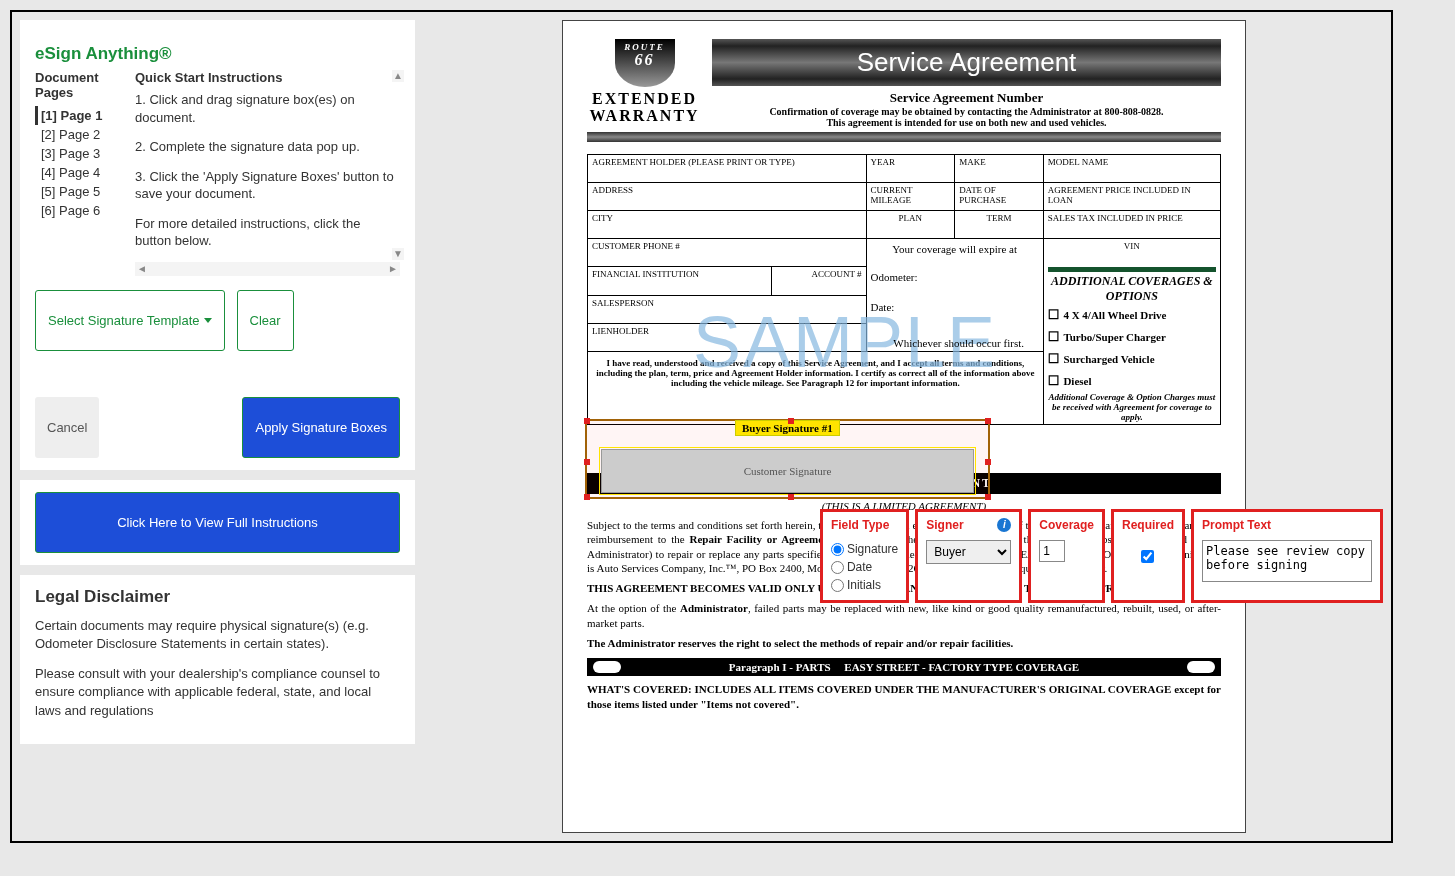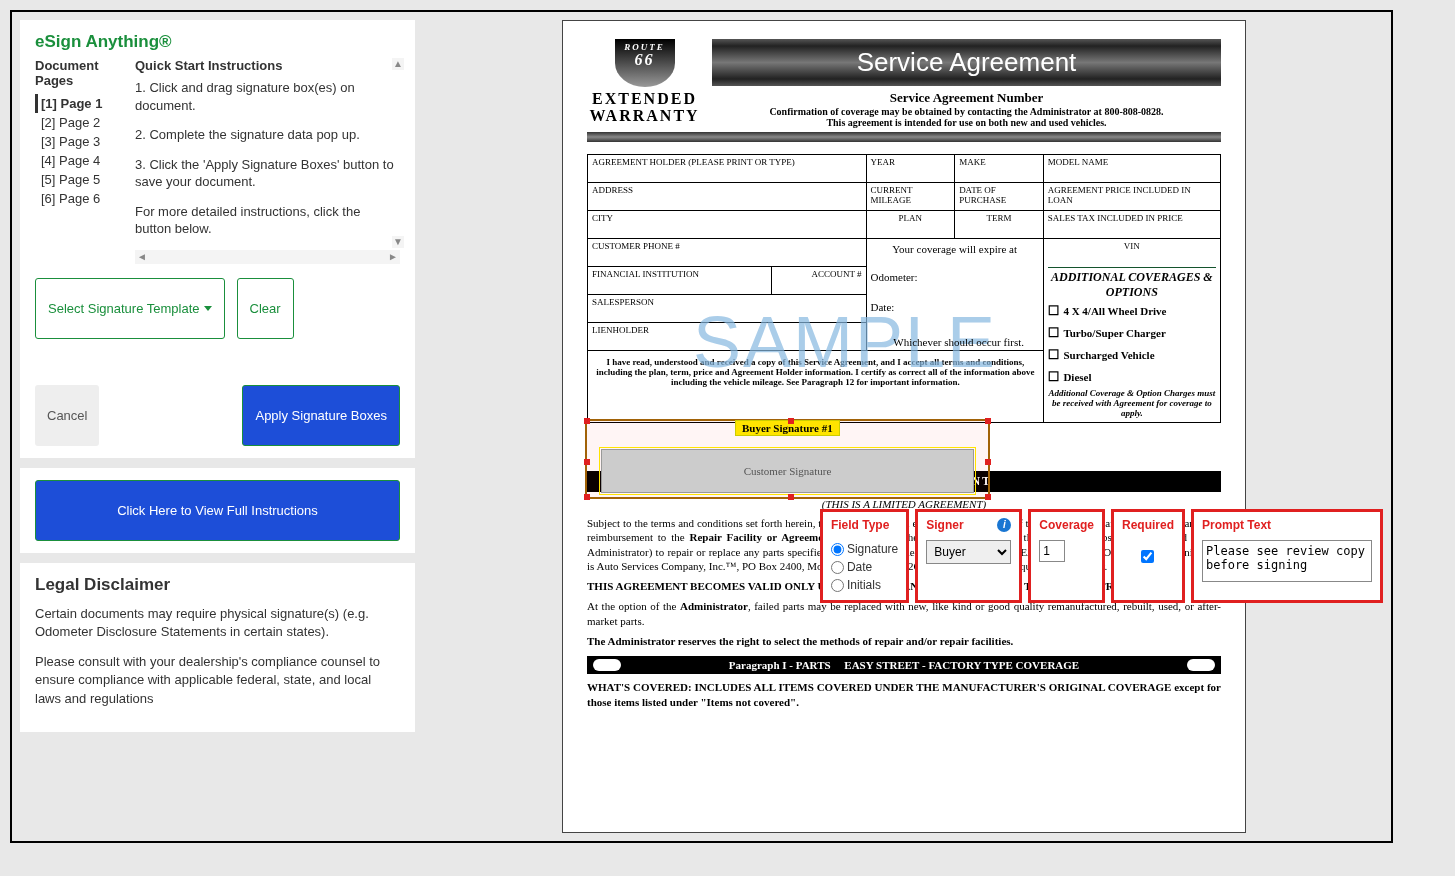--- a/index.html
+++ b/index.html
@@ -2,21 +2,21 @@
 <html><head>
 <meta charset="utf-8">
 <style>
 * { margin:0; padding:0; box-sizing:border-box; }
 body { font-family:"Segoe UI",Arial,sans-serif; font-size:13px; color:#333; background:#e8e8e8; }
 .app { display:flex; width:1383px; height:833px; margin:10px; border:2px solid #000; background:#e8e8e8; gap:10px; padding:8px; }
 
 
 .sidebar { width:395px; display:flex; flex-direction:column; gap:10px; }
 .panel { background:#fff; padding:12px 15px; }
-.brand { color:#1a8f3c; font-weight:700; font-size:17px; margin-bottom:6px; }
+.brand { color:#1a8f3c; font-weight:700; font-size:17px; margin-bottom:6px;margin-top:12px; }
 .two-col { display:flex; gap:8px; }
 .pages-col { width:92px; }
 .instr-col { flex:1; position:relative; }
 .sub-h { font-weight:700; color:#333; font-size:13px; margin-bottom:6px; }
 .page-list { list-style:none; margin-top:4px; }
 .page-list li { padding:2px 0 2px 6px; font-size:13px; color:#333; cursor:pointer; }
 .page-list li.active { border-left:3px solid #333; font-weight:700; padding-left:3px; }
 .instr-col p { margin-bottom:12px; line-height:1.35; font-size:13px; }
 .scroll-up, .scroll-dn { position:absolute; right:-4px; width:12px; height:12px; font-size:10px; color:#888; background:#f4f4f4; text-align:center; line-height:12px; cursor:pointer; }
 .scroll-up { top:0; } .scroll-dn { bottom:16px; }
@@ -187,21 +187,21 @@
         <tr>
           <td colspan="2"><span>CUSTOMER PHONE #</span></td>
           <td colspan="2" rowspan="4" style="font-size:11px;position:relative;">
             <div style="text-align:center;padding-top:2px;">Your coverage will expire at</div>
             <div style="position:absolute;top:32px;left:4px;">Odometer:</div>
             <div style="position:absolute;top:62px;left:4px;">Date:</div>
             <div style="position:absolute;bottom:2px;width:100%;text-align:center">Whichever should occur first.</div>
           </td>
           <td rowspan="5" style="vertical-align:top;">
             <div style="text-align:center;font-size:9px;">VIN</div>
-            <div class="cov-h" style="border-top:1px solid #14532d;margin-top:16px;padding-top:2px;">ADDITIONAL COVERAGES &amp; OPTIONS</div>
+            <div class="cov-h" style="border-top:5px solid #14532d;margin-top:16px;padding-top:2px;">ADDITIONAL COVERAGES &amp; OPTIONS</div>
             <div class="chk">4 X 4/All Wheel Drive</div>
             <div class="chk">Turbo/Super Charger</div>
             <div class="chk">Surcharged Vehicle</div>
             <div class="chk">Diesel</div>
             <div class="cov-note">Additional Coverage &amp; Option Charges must be received with Agreement for coverage to apply.</div>
           </td>
         </tr>
         <tr>
               <td><span>FINANCIAL INSTITUTION</span></td>
               <td style="text-align:right"><span>ACCOUNT #</span></td>

